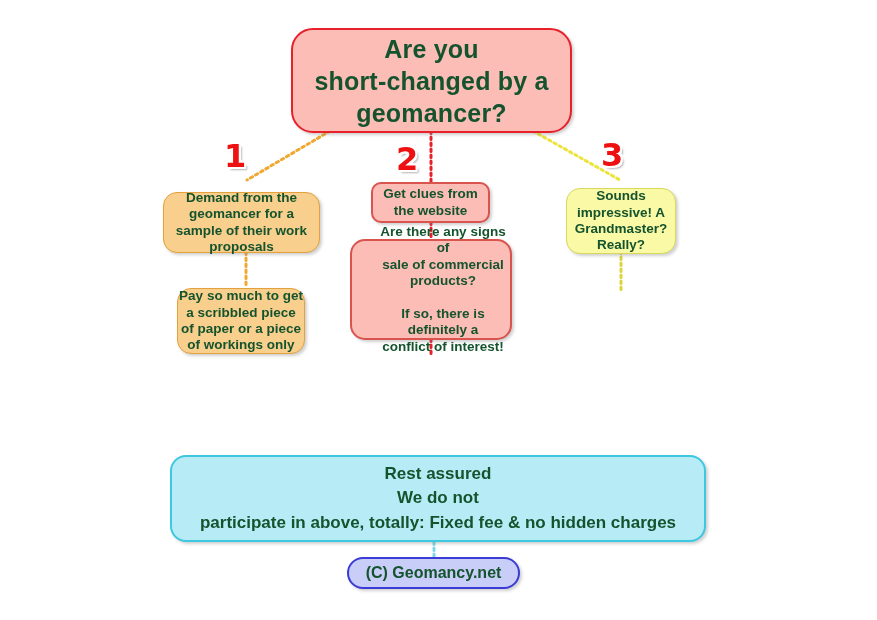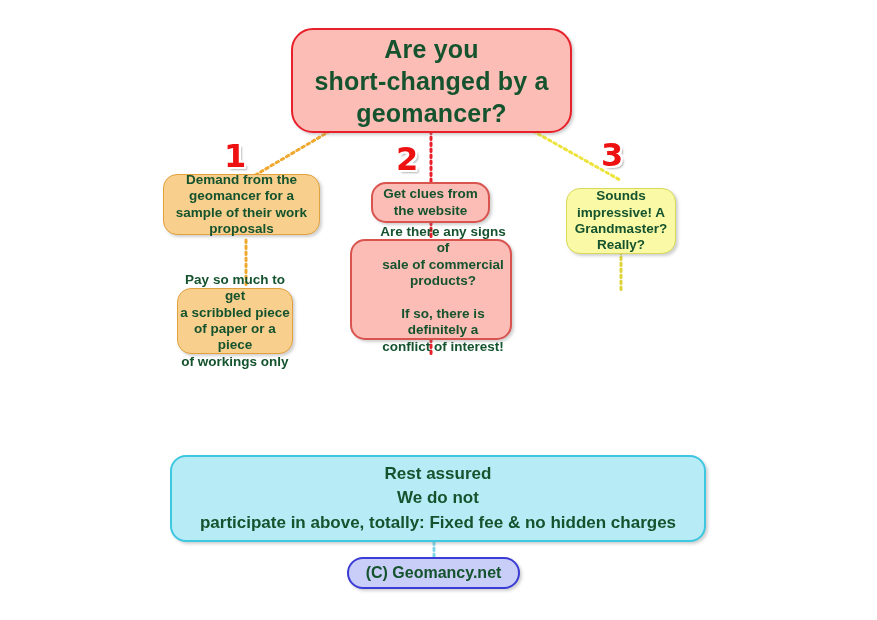--- a/index.html
+++ b/index.html
@@ -147,31 +147,31 @@
   </svg>
 
   <div class="node title" style="left:291px; top:28px; width:281px; height:105px;">Are you
 short-changed by a
 geomancer?</div>
 
   <div class="step-number" style="left:224px; top:140px;">1</div>
   <div class="step-number" style="left:396px; top:143px;">2</div>
   <div class="step-number" style="left:601px; top:139px;">3</div>
 
-  <div class="node orange" style="left:163px; top:174px; width:157px; height:61px;">Demand from the
+  <div class="node orange" style="left:163px; top:192px; width:157px; height:61px;">Demand from the
 geomancer for a
 sample of their work
 proposals</div>
 
-  <div class="node orange" style="left:177px; top:288px; width:116px; height:66px;">Pay so much to get
+  <div class="node orange" style="left:177px; top:288px; width:128px; height:66px;">Pay so much to get
 a scribbled piece
 of paper or a piece
 of workings only</div>
 
-  <div class="node pink" style="left:371px; top:182px; width:119px; height:41px;">Get clues from
+  <div class="node pink" style="left:371px; top:182px; width:119px; height:41px;border-radius:10px;">Get clues from
 the website</div>
 
   <div class="node pink" style="left:350px; top:239px; width:162px; height:101px;padding-left:24px;">Are there any signs of
 sale of commercial
 products?
 
 If so, there is definitely a
 conflict of interest!</div>
 
 

